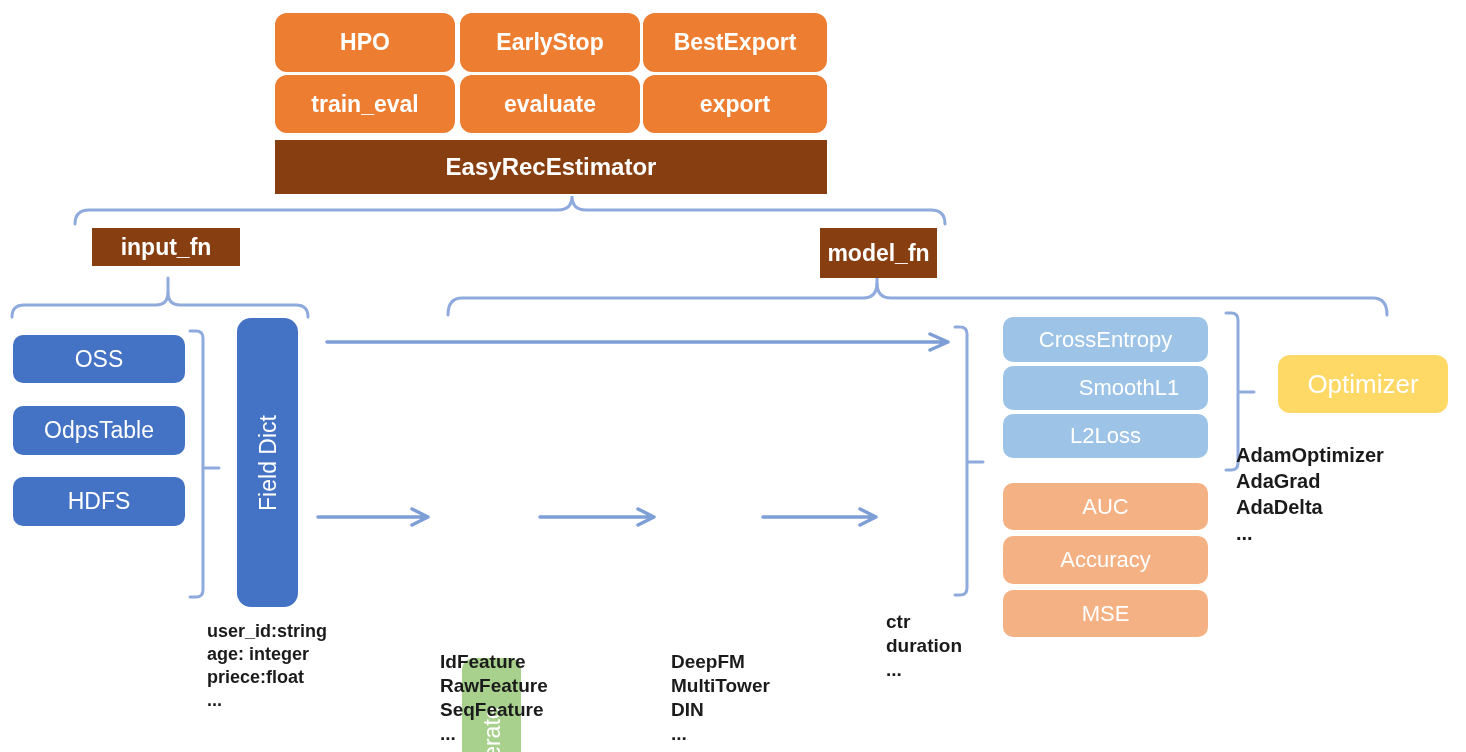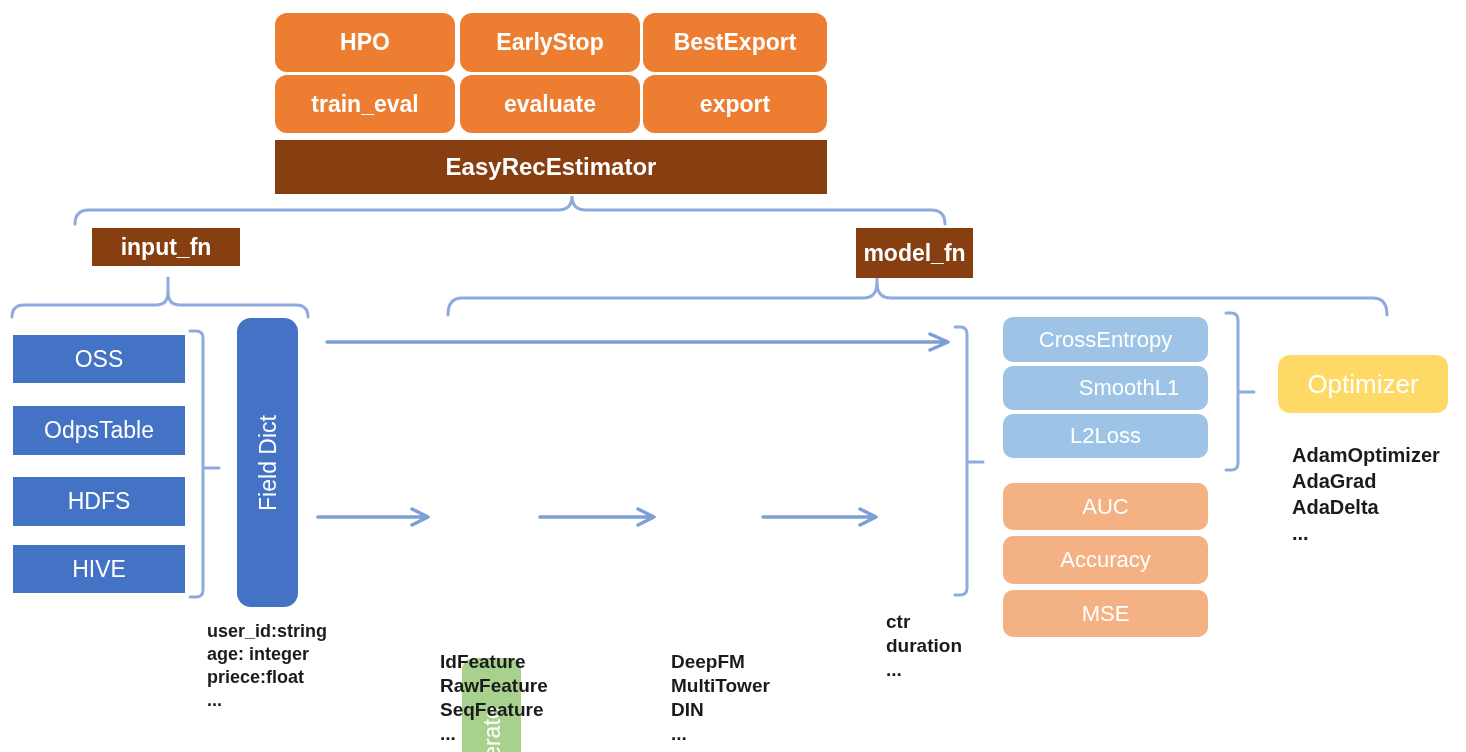--- a/index.html
+++ b/index.html
@@ -6,21 +6,21 @@
   .canvas{
     position:relative;width:1466px;height:752px;background:#ffffff;overflow:hidden;
     font-family:"Liberation Sans","DejaVu Sans",sans-serif;
   }
   .box{
     position:absolute;display:flex;align-items:center;justify-content:center;
     color:#ffffff;text-align:center;box-sizing:border-box;
   }
   .orange{background:#ED7D31;border-radius:12px;font-size:23px;font-weight:bold;}
   .darkbrown{background:#873E10;font-size:23px;font-weight:700;}
-  .blue{background:#4472C4;border-radius:0;font-size:23px;}
+  .blue{background:#4472C4;border-radius:10px;font-size:23px;}
   .lightblue{background:#9DC3E6;border-radius:10px;font-size:22px;}
   .green{background:#A9D18E;border-radius:12px;}
   .lightorange{background:#F4B183;border-radius:10px;font-size:22px;}
   .yellow{background:#FFD966;border-radius:12px;font-size:26px;}
   .vtext{position:relative;}
   .vtext span{
     position:absolute;left:50%;top:50%;
     transform:translate(-50%,-50%) rotate(-90deg);
     white-space:nowrap;font-size:23px;
   }
@@ -66,26 +66,25 @@
   <div class="box orange" style="left:460px;top:13px;width:180px;height:59px;">EarlyStop</div>
   <div class="box orange" style="left:643px;top:13px;width:184px;height:59px;">BestExport</div>
 
   <div class="box orange" style="left:275px;top:75px;width:180px;height:58px;">train_eval</div>
   <div class="box orange" style="left:643px;top:75px;width:184px;height:58px;">export</div>
   <div class="box orange" style="left:460px;top:75px;width:180px;height:58px;">evaluate</div>
 
   <div class="box darkbrown estimator-title" style="left:275px;top:140px;width:552px;height:54px;">EasyRecEstimator</div>
 
   <div class="box darkbrown" style="left:92px;top:228px;width:148px;height:38px;">input_fn</div>
-  <div class="box darkbrown" style="left:820px;top:228px;width:117px;height:50px;margin-left:36px;">model_fn</div>
+  <div class="box darkbrown" style="left:820px;top:228px;width:117px;height:50px;">model_fn</div>
 
   <div class="box blue" style="left:13px;top:335px;width:172px;height:48px;">OSS</div>
   <div class="box blue" style="left:13px;top:406px;width:172px;height:49px;">OdpsTable</div>
   <div class="box blue" style="left:13px;top:477px;width:172px;height:49px;">HDFS</div>
-  <div class="box blue" style="left:13px;top:545px;width:172px;height:48px;">HIVE</div>
 
   <div class="box blue vtext" style="left:237px;top:318px;width:61px;height:289px;border-radius:14px;">
     <span>Field Dict</span>
   </div>
 
   <div class="box green vtext" style="left:462px;top:369px;width:59px;height:271px;">
     <span>FeatureGenerate</span>
   </div>
 
   <div class="box lightblue" style="left:1003px;top:317px;width:205px;height:45px;">CrossEntropy</div>
@@ -118,20 +117,20 @@
     <div>DIN</div>
     <div>...</div>
   </div>
 
   <div class="note" style="left:886px;top:610px;">
     <div>ctr</div>
     <div>duration</div>
     <div>...</div>
   </div>
 
-  <div class="note note-opt" style="left:1292px;top:442px;">
+  <div class="note note-opt" style="left:1236px;top:442px;">
     <div>AdamOptimizer</div>
     <div>AdaGrad</div>
     <div>AdaDelta</div>
     <div>...</div>
   </div>
 
 </div>
 
 </body></html>

